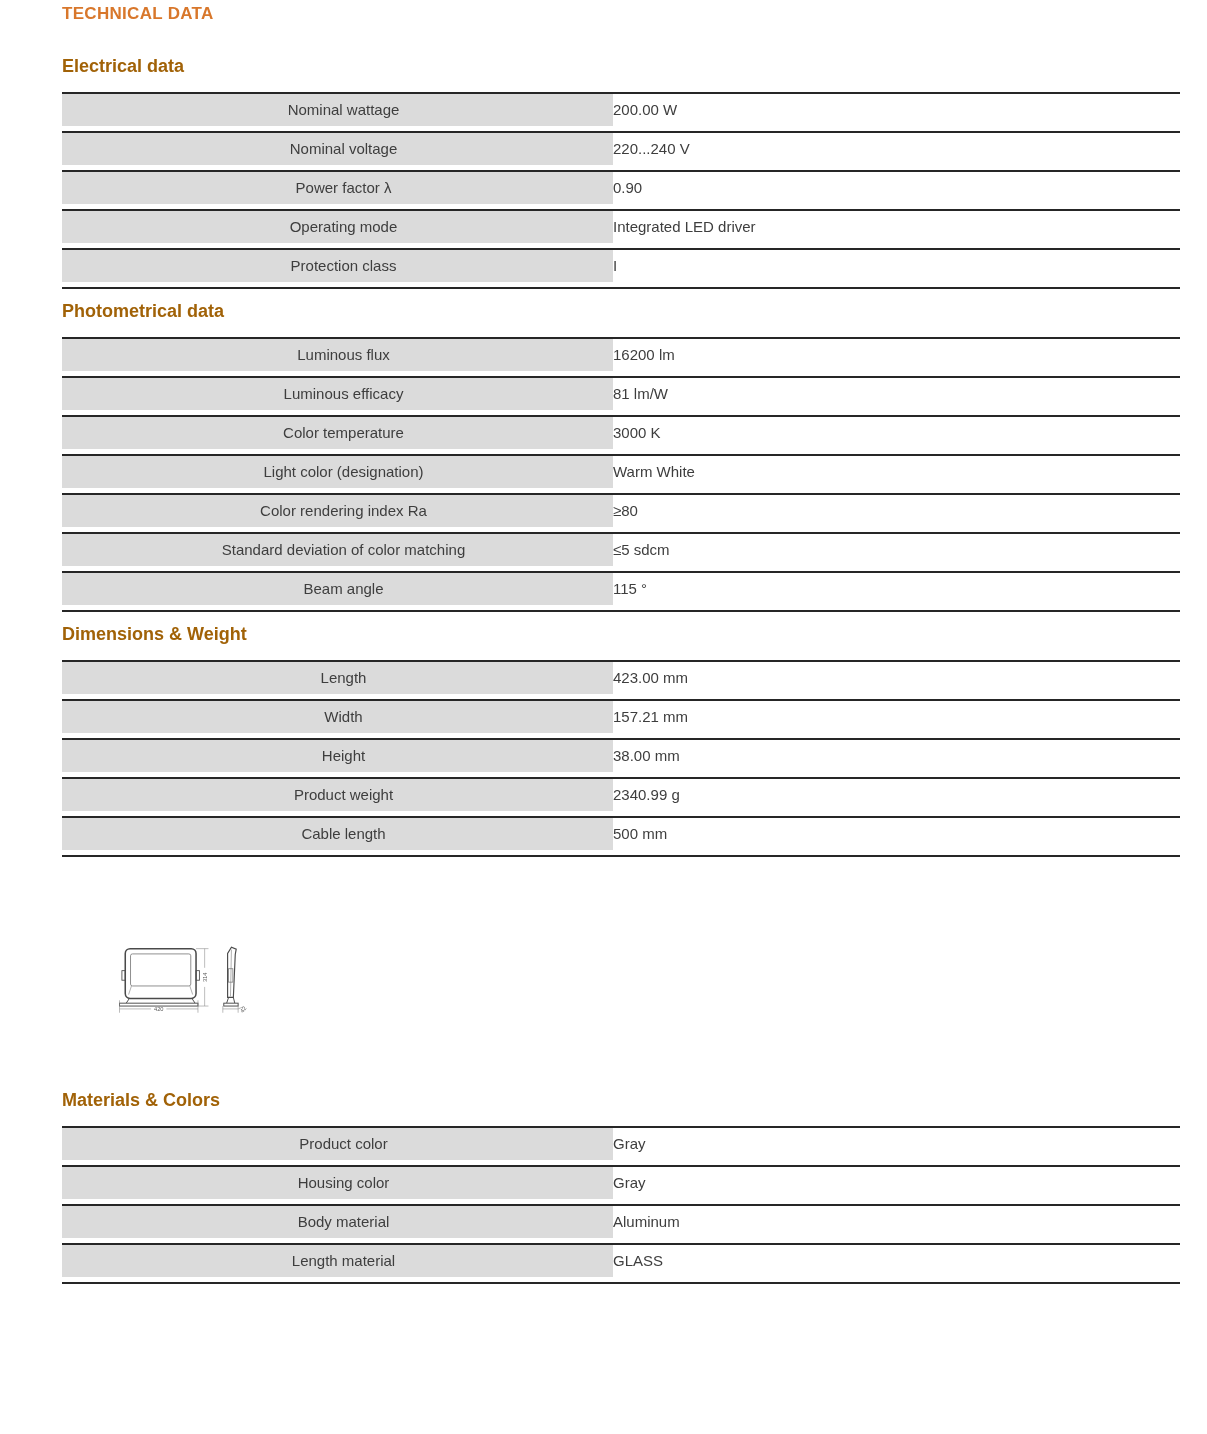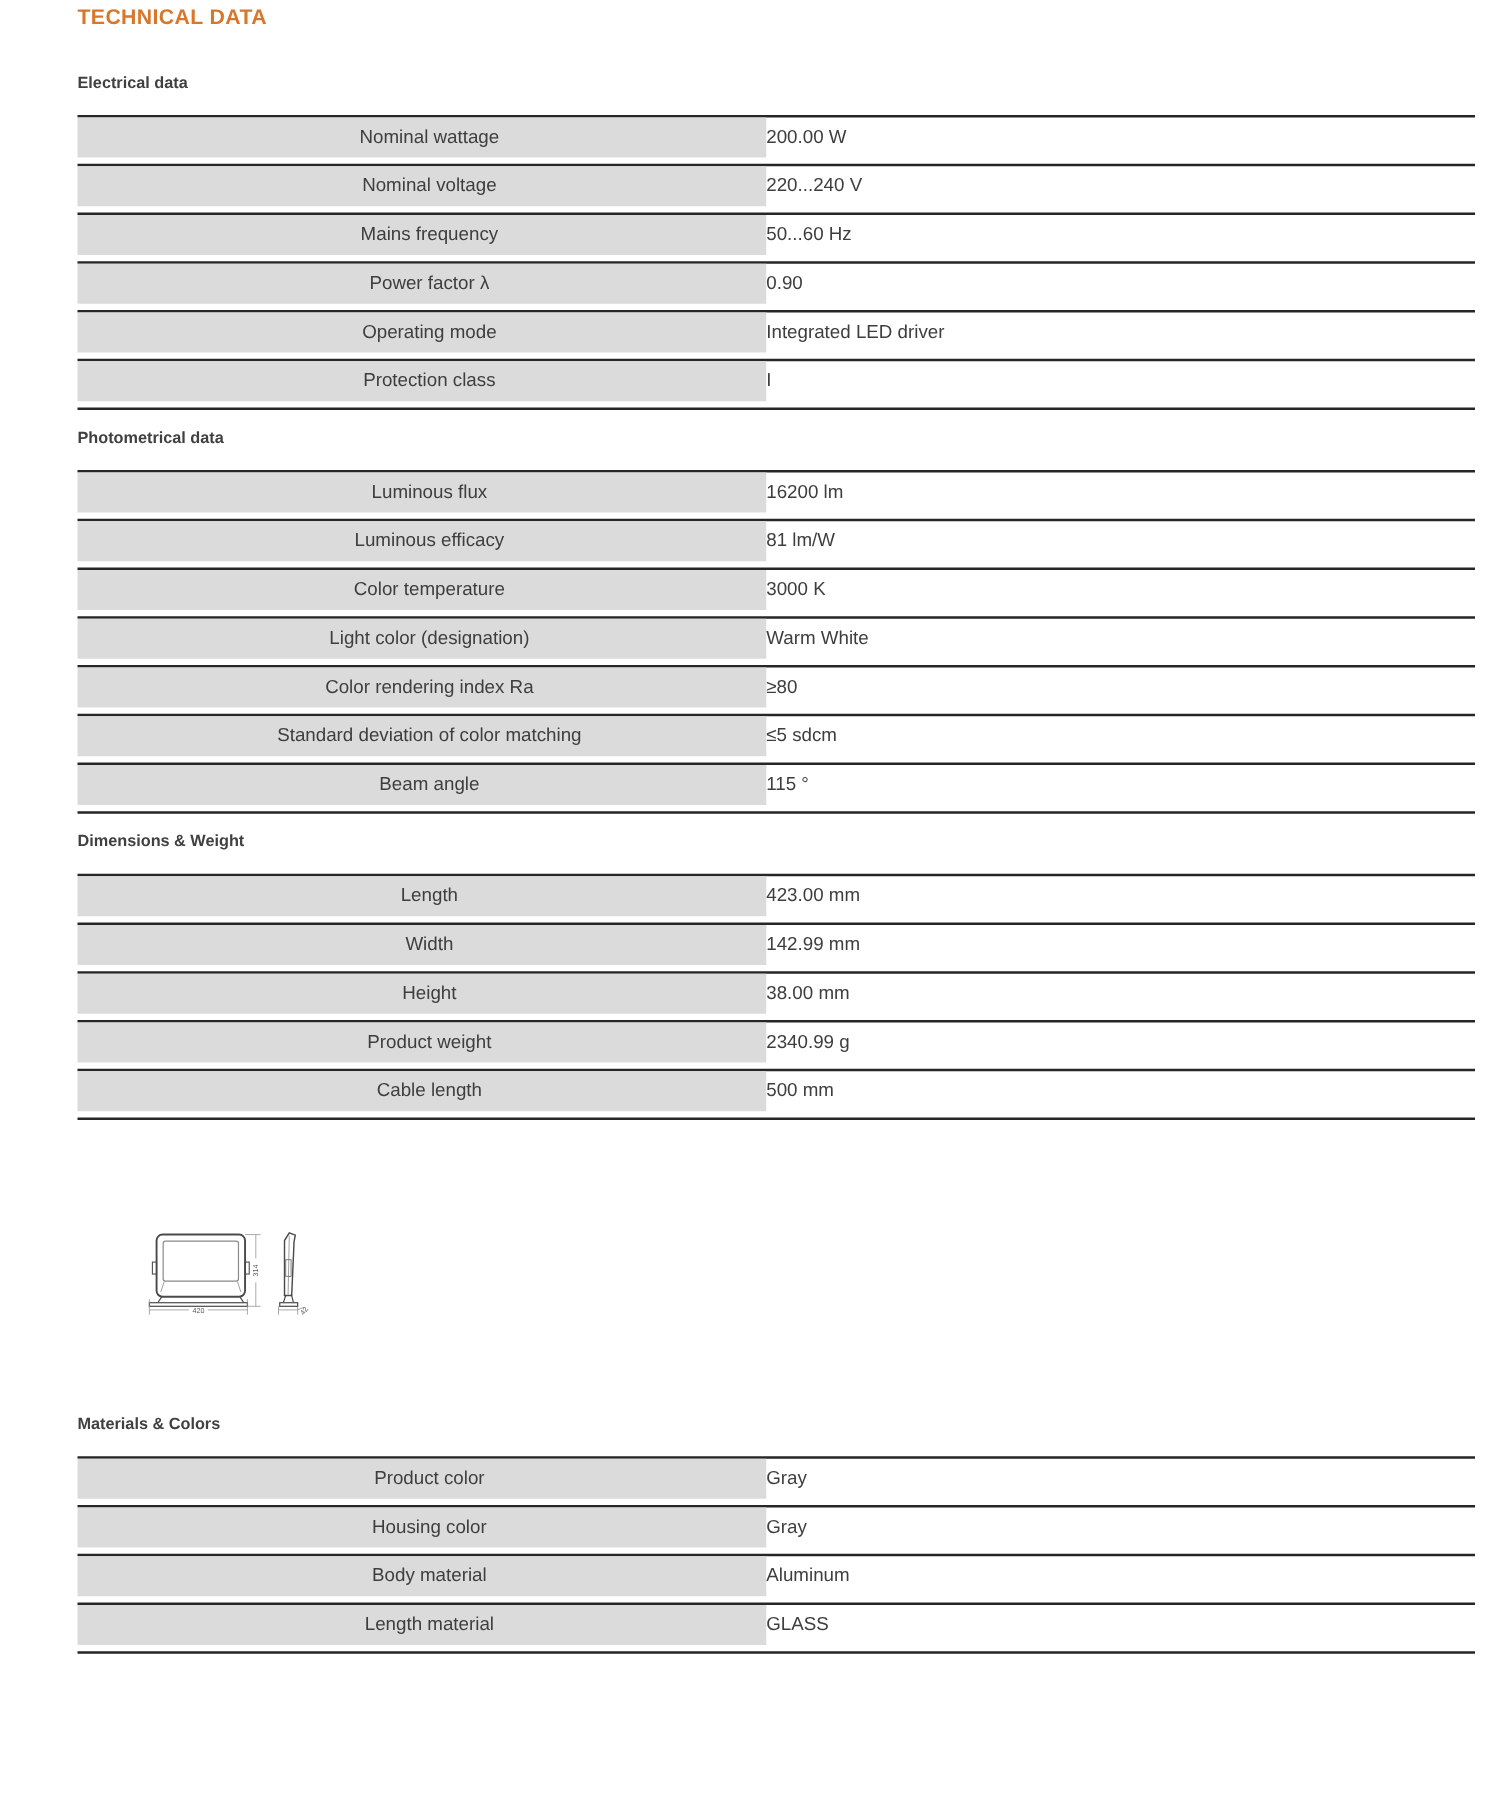--- a/index.html
+++ b/index.html
@@ -19,22 +19,22 @@
     font-weight: bold;
     line-height: 22px;
     letter-spacing: 0.3px;
   }
 
   .section { margin-top: 11px; }
   .section.first { margin-top: 30px; }
   .section.materials { margin-top: 60px; }
 
   .section-heading {
-    color: #404040;
-    font-size: 13px;
+    color: #a16207;
+    font-size: 18px;
     font-weight: bold;
     line-height: 22px;
     margin-bottom: 15px;
   }
 
   .spec-table { border-bottom: 2px solid #262626; }
   .spec-row { border-top: 2px solid #262626; }
   .row-inner {
     display: flex;
     height: 32px;
@@ -84,26 +84,20 @@
       </div>
         </div>
       <div class="spec-row">
           <div class="row-inner">
         <div class="spec-key">Nominal voltage</div>
         <div class="spec-val">220...240 V</div>
       </div>
         </div>
       <div class="spec-row">
           <div class="row-inner">
-        <div class="spec-key">Mains frequency</div>
-        <div class="spec-val">50...60 Hz</div>
-      </div>
-        </div>
-      <div class="spec-row">
-          <div class="row-inner">
         <div class="spec-key">Power factor λ</div>
         <div class="spec-val">0.90</div>
       </div>
         </div>
       <div class="spec-row">
           <div class="row-inner">
         <div class="spec-key">Operating mode</div>
         <div class="spec-val">Integrated LED driver</div>
       </div>
         </div>
@@ -169,21 +163,21 @@
     <div class="spec-table">
       <div class="spec-row">
           <div class="row-inner">
         <div class="spec-key">Length</div>
         <div class="spec-val">423.00 mm</div>
       </div>
         </div>
       <div class="spec-row">
           <div class="row-inner">
         <div class="spec-key">Width</div>
-        <div class="spec-val">142.99 mm</div>
+        <div class="spec-val">157.21 mm</div>
       </div>
         </div>
       <div class="spec-row">
           <div class="row-inner">
         <div class="spec-key">Height</div>
         <div class="spec-val">38.00 mm</div>
       </div>
         </div>
       <div class="spec-row">
           <div class="row-inner">

